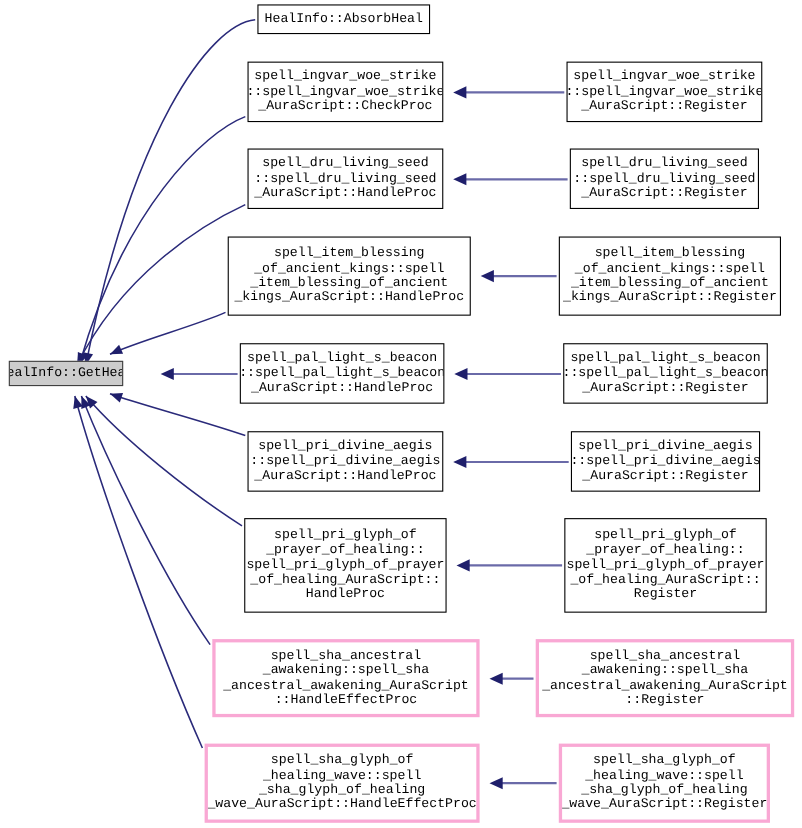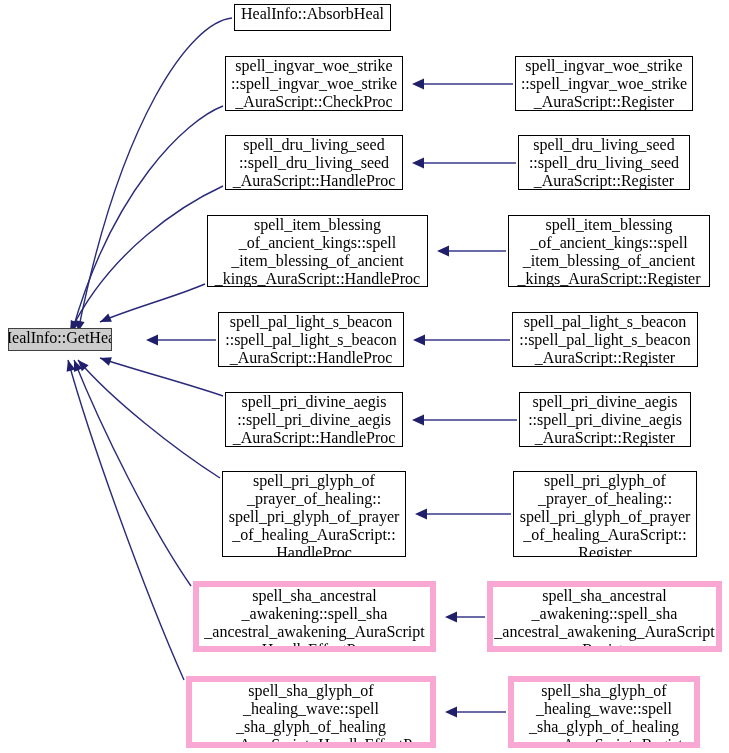--- a/index.html
+++ b/index.html
@@ -22,35 +22,36 @@
     width: 729px;
     height: 753px;
     pointer-events: none;
   }
   .node {
     position: absolute;
     box-sizing: border-box;
     border: 1px solid #000000;
     background: #ffffff;
     display: flex;
+    align-items: center;
     justify-content: center;
     text-align: center;
     line-height: 1.12;
     color: #000000;
-    font-size: 16px;
-    font-family: Liberation Serif, serif;
+    font-size: 12px;
+    font-family: Liberation Mono, monospace;
     white-space: pre;
     overflow: hidden;
   }
   .node.root {
     background: #cccccc;
     border: 1px solid #404040;
   }
   .node.thick {
-    border: 6px solid #f9a8d4;
+    border: 3px solid #f9a8d4;
   }
   .node-label {
     display: block;
     white-space: pre;
   }
 </style>
 </head>
 <body>
 
 <div id="graph-root">

